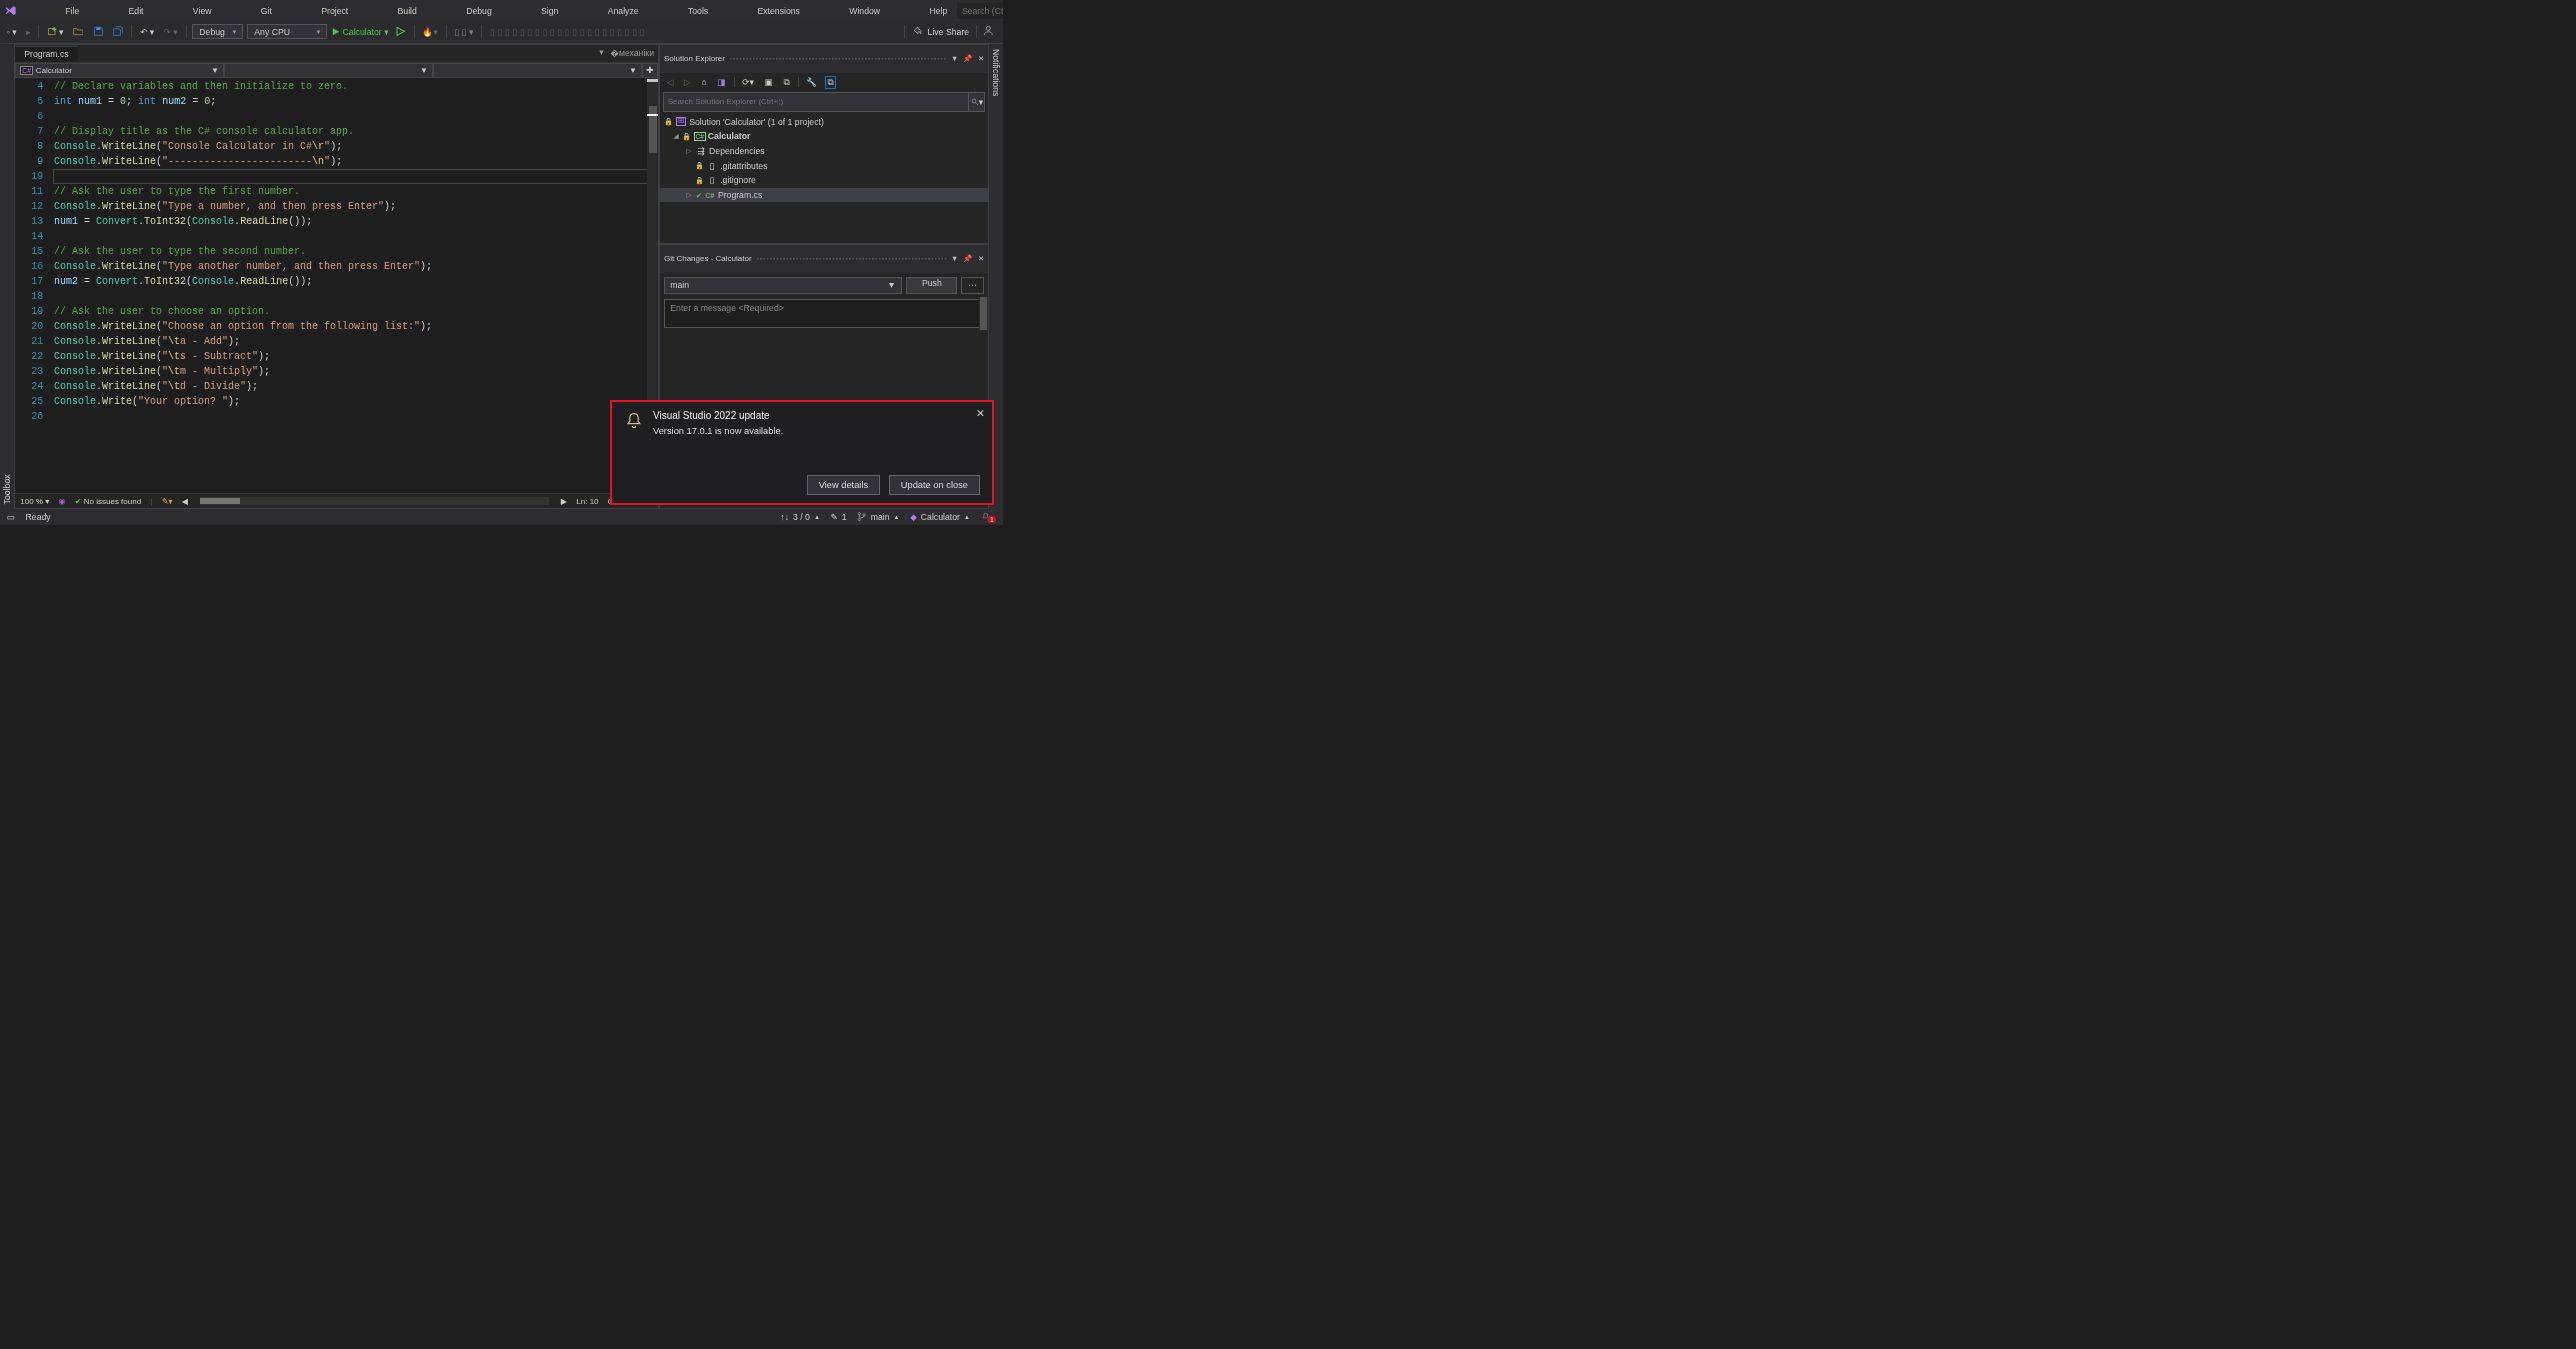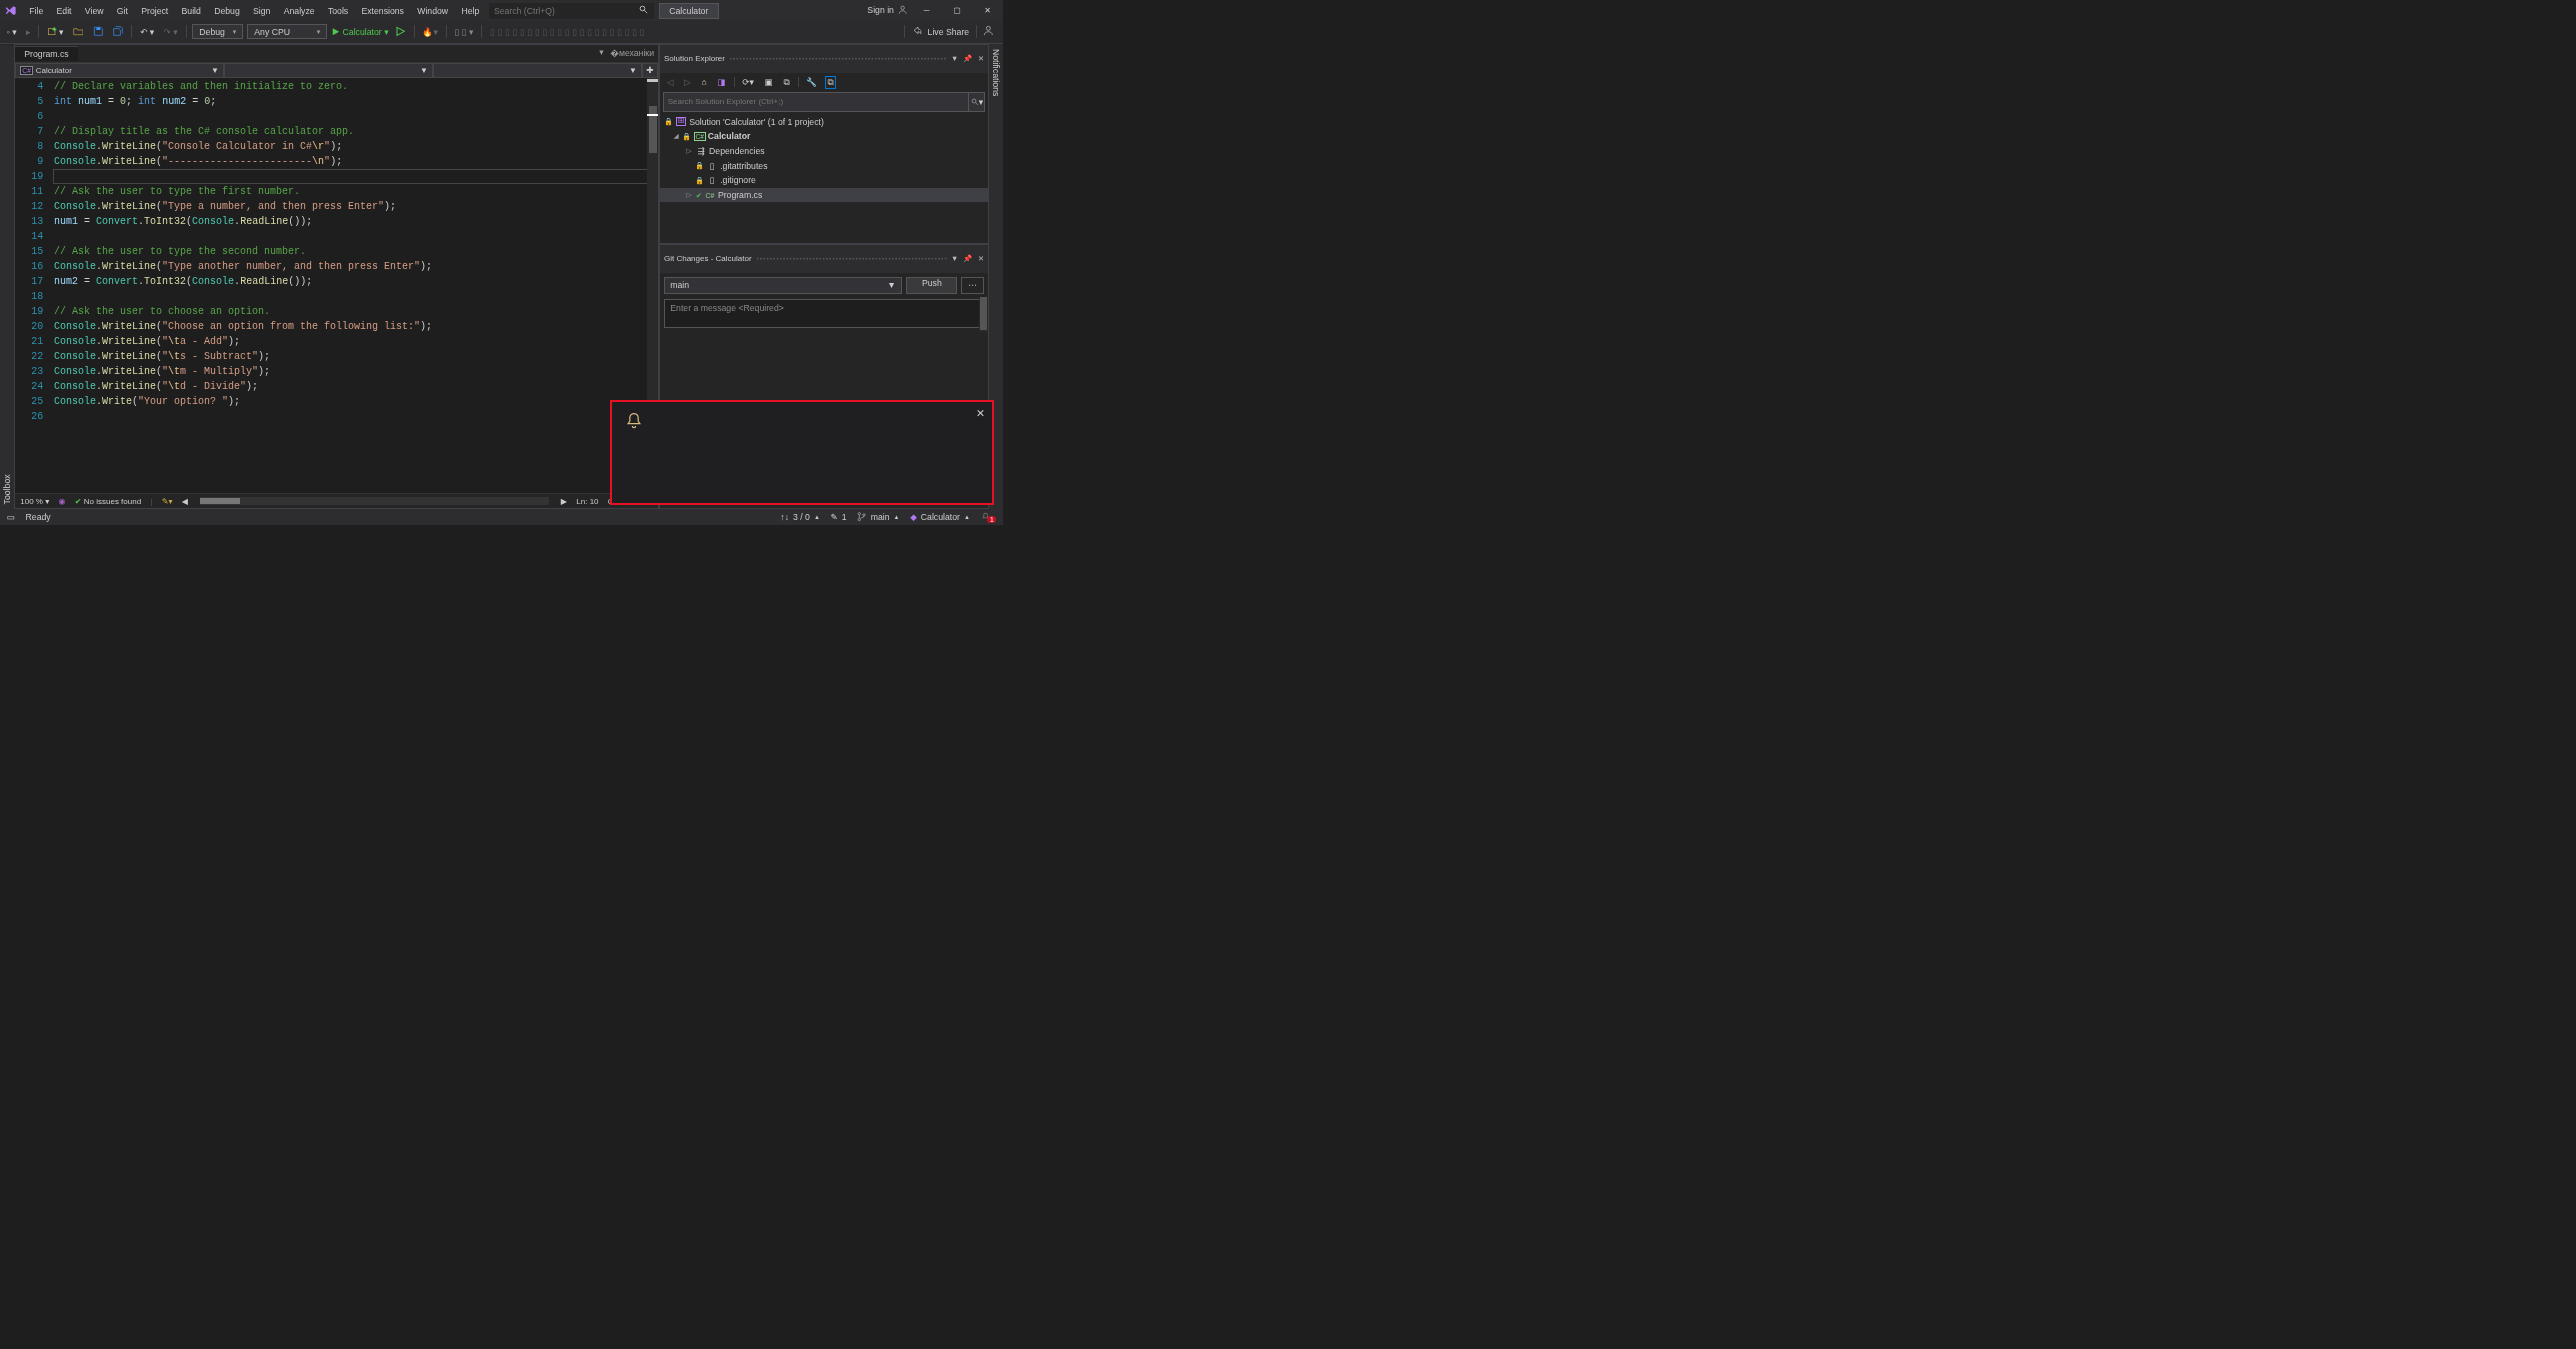--- a/index.html
+++ b/index.html
@@ -17,21 +17,21 @@
   .titlebar {
     display:flex; align-items:center; height:21px;
     background:#2d2d30; padding:0 4px; font-size:8.7px;
   }
   .titlebar .logo {
     width:13.3px; height:13.3px; margin-right:6.7px;
     display:flex; align-items:center; justify-content:center;
     color:#b179f1; font-weight:bold;
   }
   .menu { display:flex; gap:2.7px; }
-  .menu-item { padding:2.7px 5.3px; cursor:default; }
+  .menu-item { padding:2.7px 5.3px; cursor:default;margin-left:36px; }
   .titlebar .search {
     margin-left:4px; display:flex; align-items:center;
     background:#252526; height:16px; width:165px;
     padding:0 5.3px; justify-content:space-between;
     color:#999;
   }
   .titlebar .search input {
     background:transparent; border:0; color:#999; width:133px;
     font-family:inherit; font-size:8.7px; outline:none;
   }
@@ -512,20 +512,28 @@
 
   <div class="right-rail">Notifications</div>
 </div>
 
 <div class="notif-wrap">
   <div class="bell">
     <svg width="20" height="20" viewBox="0 0 24 24">
         <path d="M12 3a5 5 0 00-5 5v4l-2 3h14l-2-3V8a5 5 0 00-5-5zM10 18a2 2 0 004 0" fill="none" stroke="#d7ba7d" stroke-width="1.5"></path>
       </svg>
   </div>
+  <div class="notif-body">
+    <div class="notif-title">Visual Studio 2022 update</div>
+    <div class="notif-msg">Version 17.0.1 is now available.</div>
+    <div class="notif-actions">
+      <div class="notif-btn">View details</div>
+      <div class="notif-btn">Update on close</div>
+    </div>
+  </div>
   <div class="notif-close">✕</div>
 </div>
 
 <div class="statusbar">
   <span>▭</span>
   <span>Ready</span>
   <span class="spacer"></span>
   <span class="st-item">
     <span>↑↓</span>
     <span>3 / 0</span>

